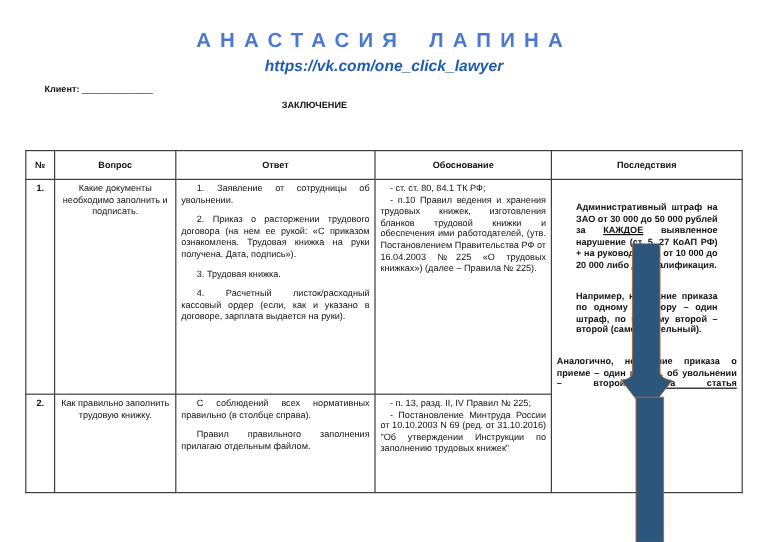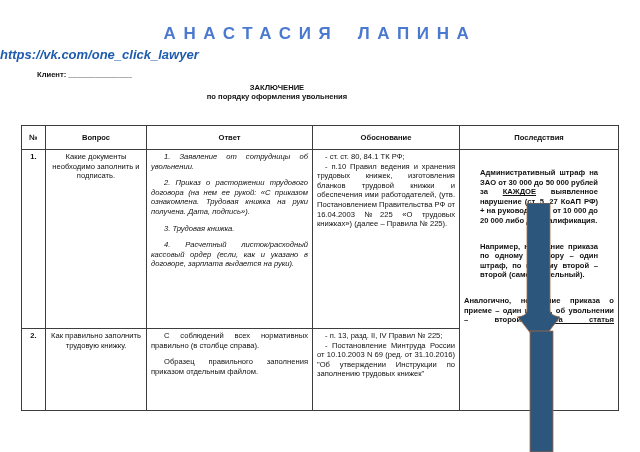--- a/index.html
+++ b/index.html
@@ -2,38 +2,38 @@
 <html><head>
 <meta charset="utf-8">
 <style>
   html,body{margin:0;padding:0;background:#ffffff;}
   .page{position:relative;width:640px;height:452px;background:#ffffff;overflow:hidden;
         font-family:"Liberation Sans",sans-serif;color:#1a1a1a;}
 
   .author{position:absolute;left:0;top:24px;width:640px;text-align:center;
           font-size:17px;font-weight:bold;letter-spacing:0.45em;word-spacing:0.4em;
           color:#4a79cf;white-space:nowrap;}
-  .url{position:absolute;left:0;top:47px;width:640px;
+  .url{position:absolute;left:0;top:47px;width:640px;text-align:center;
        font-size:13px;font-weight:bold;font-style:italic;color:#1f5caf;}
   .client{position:absolute;left:37px;top:70px;font-size:7.6px;font-weight:bold;color:#111;}
-  .client .blank{letter-spacing:0;font-weight:normal;font-family:Liberation Mono, monospace;}
+  .client .blank{letter-spacing:0;font-weight:normal;}
   .doc-head{position:absolute;left:0;top:83px;width:524px;text-align:center;
-            font-size:7.6px;font-weight:bold;color:#111;line-height:9px;padding-left:15px;}
+            font-size:7.6px;font-weight:bold;color:#111;line-height:9px;}
 
   table.main{position:absolute;left:21px;top:125px;border-collapse:collapse;table-layout:fixed;
              width:597px;font-size:7.6px;line-height:9.6px;color:#111;}
   table.main th,table.main td{border:1px solid #3d3d3d;padding:2px 4px;vertical-align:top;
                               overflow:hidden;}
   table.main th{height:19px;font-size:7.6px;font-weight:bold;text-align:center;vertical-align:middle;}
   td.cnum{text-align:center;font-weight:bold;padding-top:24px;}
   td.cnum2{text-align:center;font-weight:bold;vertical-align:middle;}
   .r1{height:179px;}
   .r2{height:82px;}
   td.q1{padding-top:24px;}
-  td.a1{padding-top:20px;font-style:italic;}
+  td.a1{padding-top:20px;}
   td.mid{vertical-align:middle;margin-top:44px;}
   td.cons{vertical-align:bottom;font-weight:bold;padding-bottom:3px;}
   p.ji{margin:0 0 7px 0;text-align:justify;text-indent:13px;}
   p.ji:last-child{margin-bottom:0;}
   p.jb{margin:0;text-align:justify;text-indent:8px;}
   p.jq{margin:0;text-align:center;}
   p.jc{margin:16px;text-align:justify;}
   p.jc-last{margin:0;text-align:justify;text-align-last:justify;}
   .u{text-decoration:underline;}
 
@@ -44,21 +44,20 @@
 
 <div class="page">
 
   <div class="author">АНАСТАСИЯ  ЛАПИНА</div>
   <div class="url">https://vk.com/one_click_lawyer</div>
 
   <div class="client"><span>Клиент: </span><span class="blank">______________</span></div>
 
   <div class="doc-head">
     <div>ЗАКЛЮЧЕНИЕ</div>
-    <div>по порядку оформления увольнения</div>
   </div>
 
   <table class="main">
     <colgroup>
       <col style="width:24px">
         <col style="width:101px">
         <col style="width:166px">
       <col style="width:147px">
         <col style="width:159px">
     </colgroup>
@@ -93,21 +92,21 @@
           <p class="jc-last"><span>Аналогично, неиздание приказа о приеме – один штраф, об увольнении – второй. </span><span class="u">Эта статья</span></p>
         </td>
       </tr>
       <tr class="r2">
         <td class="cnum2">2.</td>
         <td class="mid">
           <p class="jq">Как правильно заполнить трудовую книжку.</p>
         </td>
         <td class="mid">
           <p class="ji">С соблюдений всех нормативных правильно (в столбце справа).</p>
-          <p class="ji">Образец правильного заполнения приказом отдельным файлом.</p>
+          <p class="ji">Правил правильного заполнения прилагаю отдельным файлом.</p>
         </td>
         <td class="mid">
           <p class="jb">- п. 13, разд. II, IV Правил № 225;</p>
           <p class="jb">- Постановление Минтруда России от 10.10.2003 N 69 (ред. от 31.10.2016) "Об утверждении Инструкции по заполнению трудовых книжек"</p>
         </td>
       </tr>
     </tbody>
   </table>
 
   <svg class="overlay-svg" viewBox="0 0 62 249" aria-hidden="true">

